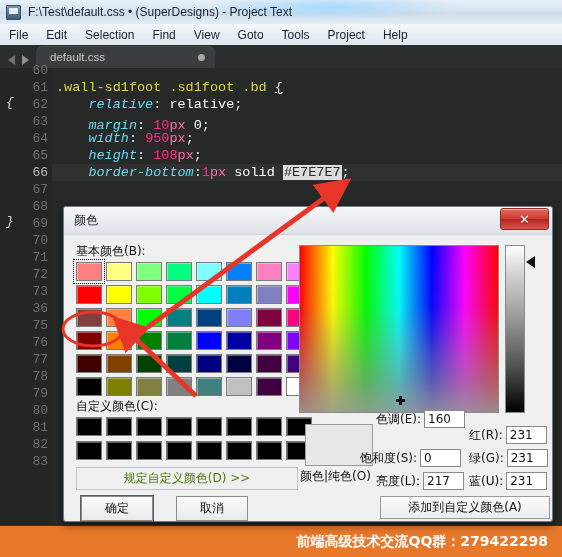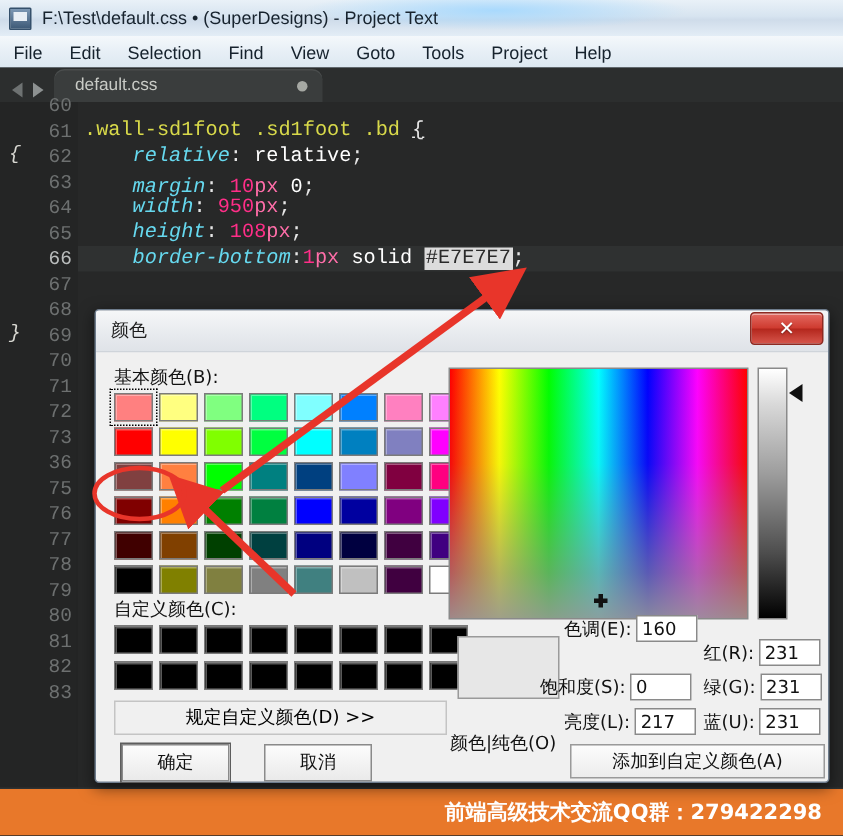--- a/index.html
+++ b/index.html
@@ -117,21 +117,21 @@
   #basic-grid{position:absolute;left:12px;top:28px;display:grid;grid-template-columns:repeat(8,26px);grid-auto-rows:19px;gap:4px 4px;}
   .sw{width:24px;height:17px;border:1px solid #7b7b7b;position:relative;box-shadow:inset 1px 1px 0 rgba(255,255,255,.35);}
   .sw.sel{outline:1px dotted #000;outline-offset:2px;}
   
   #custom-label{position:absolute;left:12px;top:164px;}
   #custom-grid{position:absolute;left:12px;top:183px;display:grid;grid-template-columns:repeat(8,26px);grid-auto-rows:19px;gap:5px 4px;}
   #btn-define{
     position:absolute;left:12px;top:233px;width:220px;height:21px;
     background:#f0f0f0;border:1px solid #c4c4c4;
     display:flex;align-items:center;justify-content:center;
-    font-size:12px;color:#000000;
+    font-size:12px;color:#4d7c0f;
   }
   #btn-ok,#btn-cancel{
     position:absolute;top:262px;height:23px;width:70px;
     background:linear-gradient(180deg,#fcfcfc,#eaeaea);
     border:1px solid #8a8a8a;
     display:flex;align-items:center;justify-content:center;
     font-size:12px;color:#111;
   }
   #btn-ok{left:17px;box-shadow:0 0 0 1px #5d5d5d;}
   #btn-cancel{left:112px;}
@@ -157,21 +157,21 @@
     background:linear-gradient(180deg,#ffffff 0%,#d9d9d9 14%,#9d9d9d 42%,#4d4d4d 74%,#000000 100%);
   }
   #lum-arrow{
     position:absolute;left:462px;top:22px;width:0;height:0;
     border-top:6px solid transparent;border-bottom:6px solid transparent;border-right:9px solid #101010;
   }
   #preview{
     position:absolute;left:241px;top:190px;width:66px;height:40px;
     background:#e7e7e7;border:1px solid #9a9a9a;
   }
-  #preview-label{position:absolute;left:236px;top:234px;margin-top:19px;}
+  #preview-label{position:absolute;left:236px;top:234px;}
   .fld-row{position:absolute;display:flex;align-items:center;gap:3px;}
   .fld-lab{font-size:12px;color:#111;white-space:nowrap;}
   .fld-box{
     width:36px;height:16px;background:#fff;border:1px solid #8a8a8a;
     font-size:12px;color:#111;display:flex;align-items:center;padding-left:3px;
   }
   #btn-add{
     position:absolute;left:316px;top:262px;width:168px;height:21px;
     background:linear-gradient(180deg,#fcfcfc,#ececec);border:1px solid #9a9a9a;
     display:flex;align-items:center;justify-content:center;font-size:12px;color:#111;

